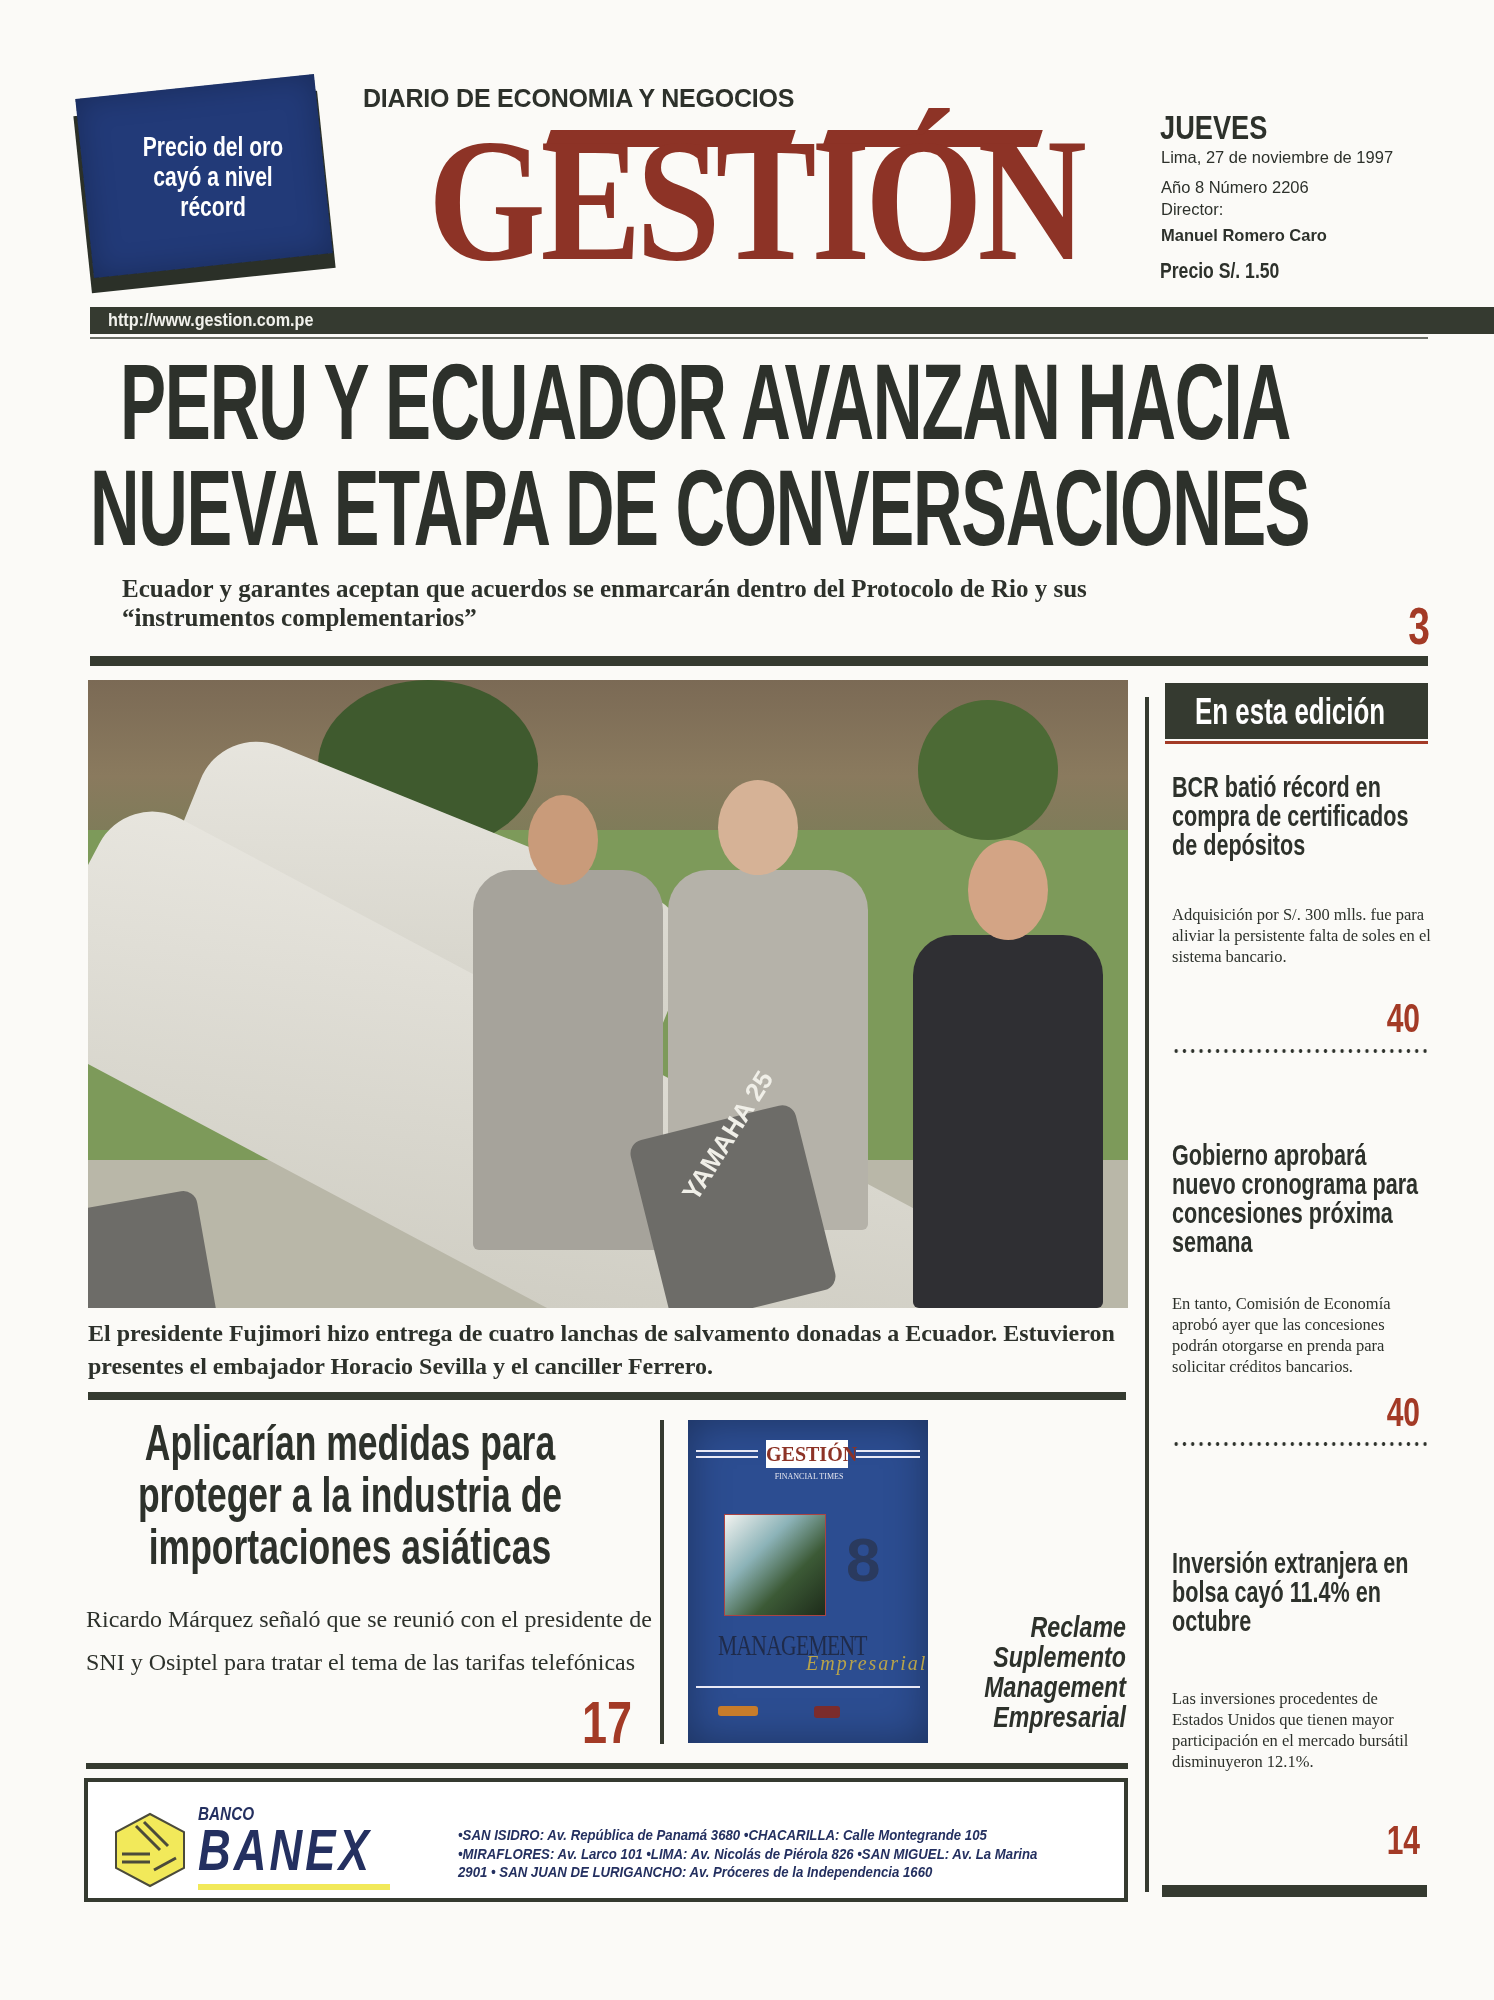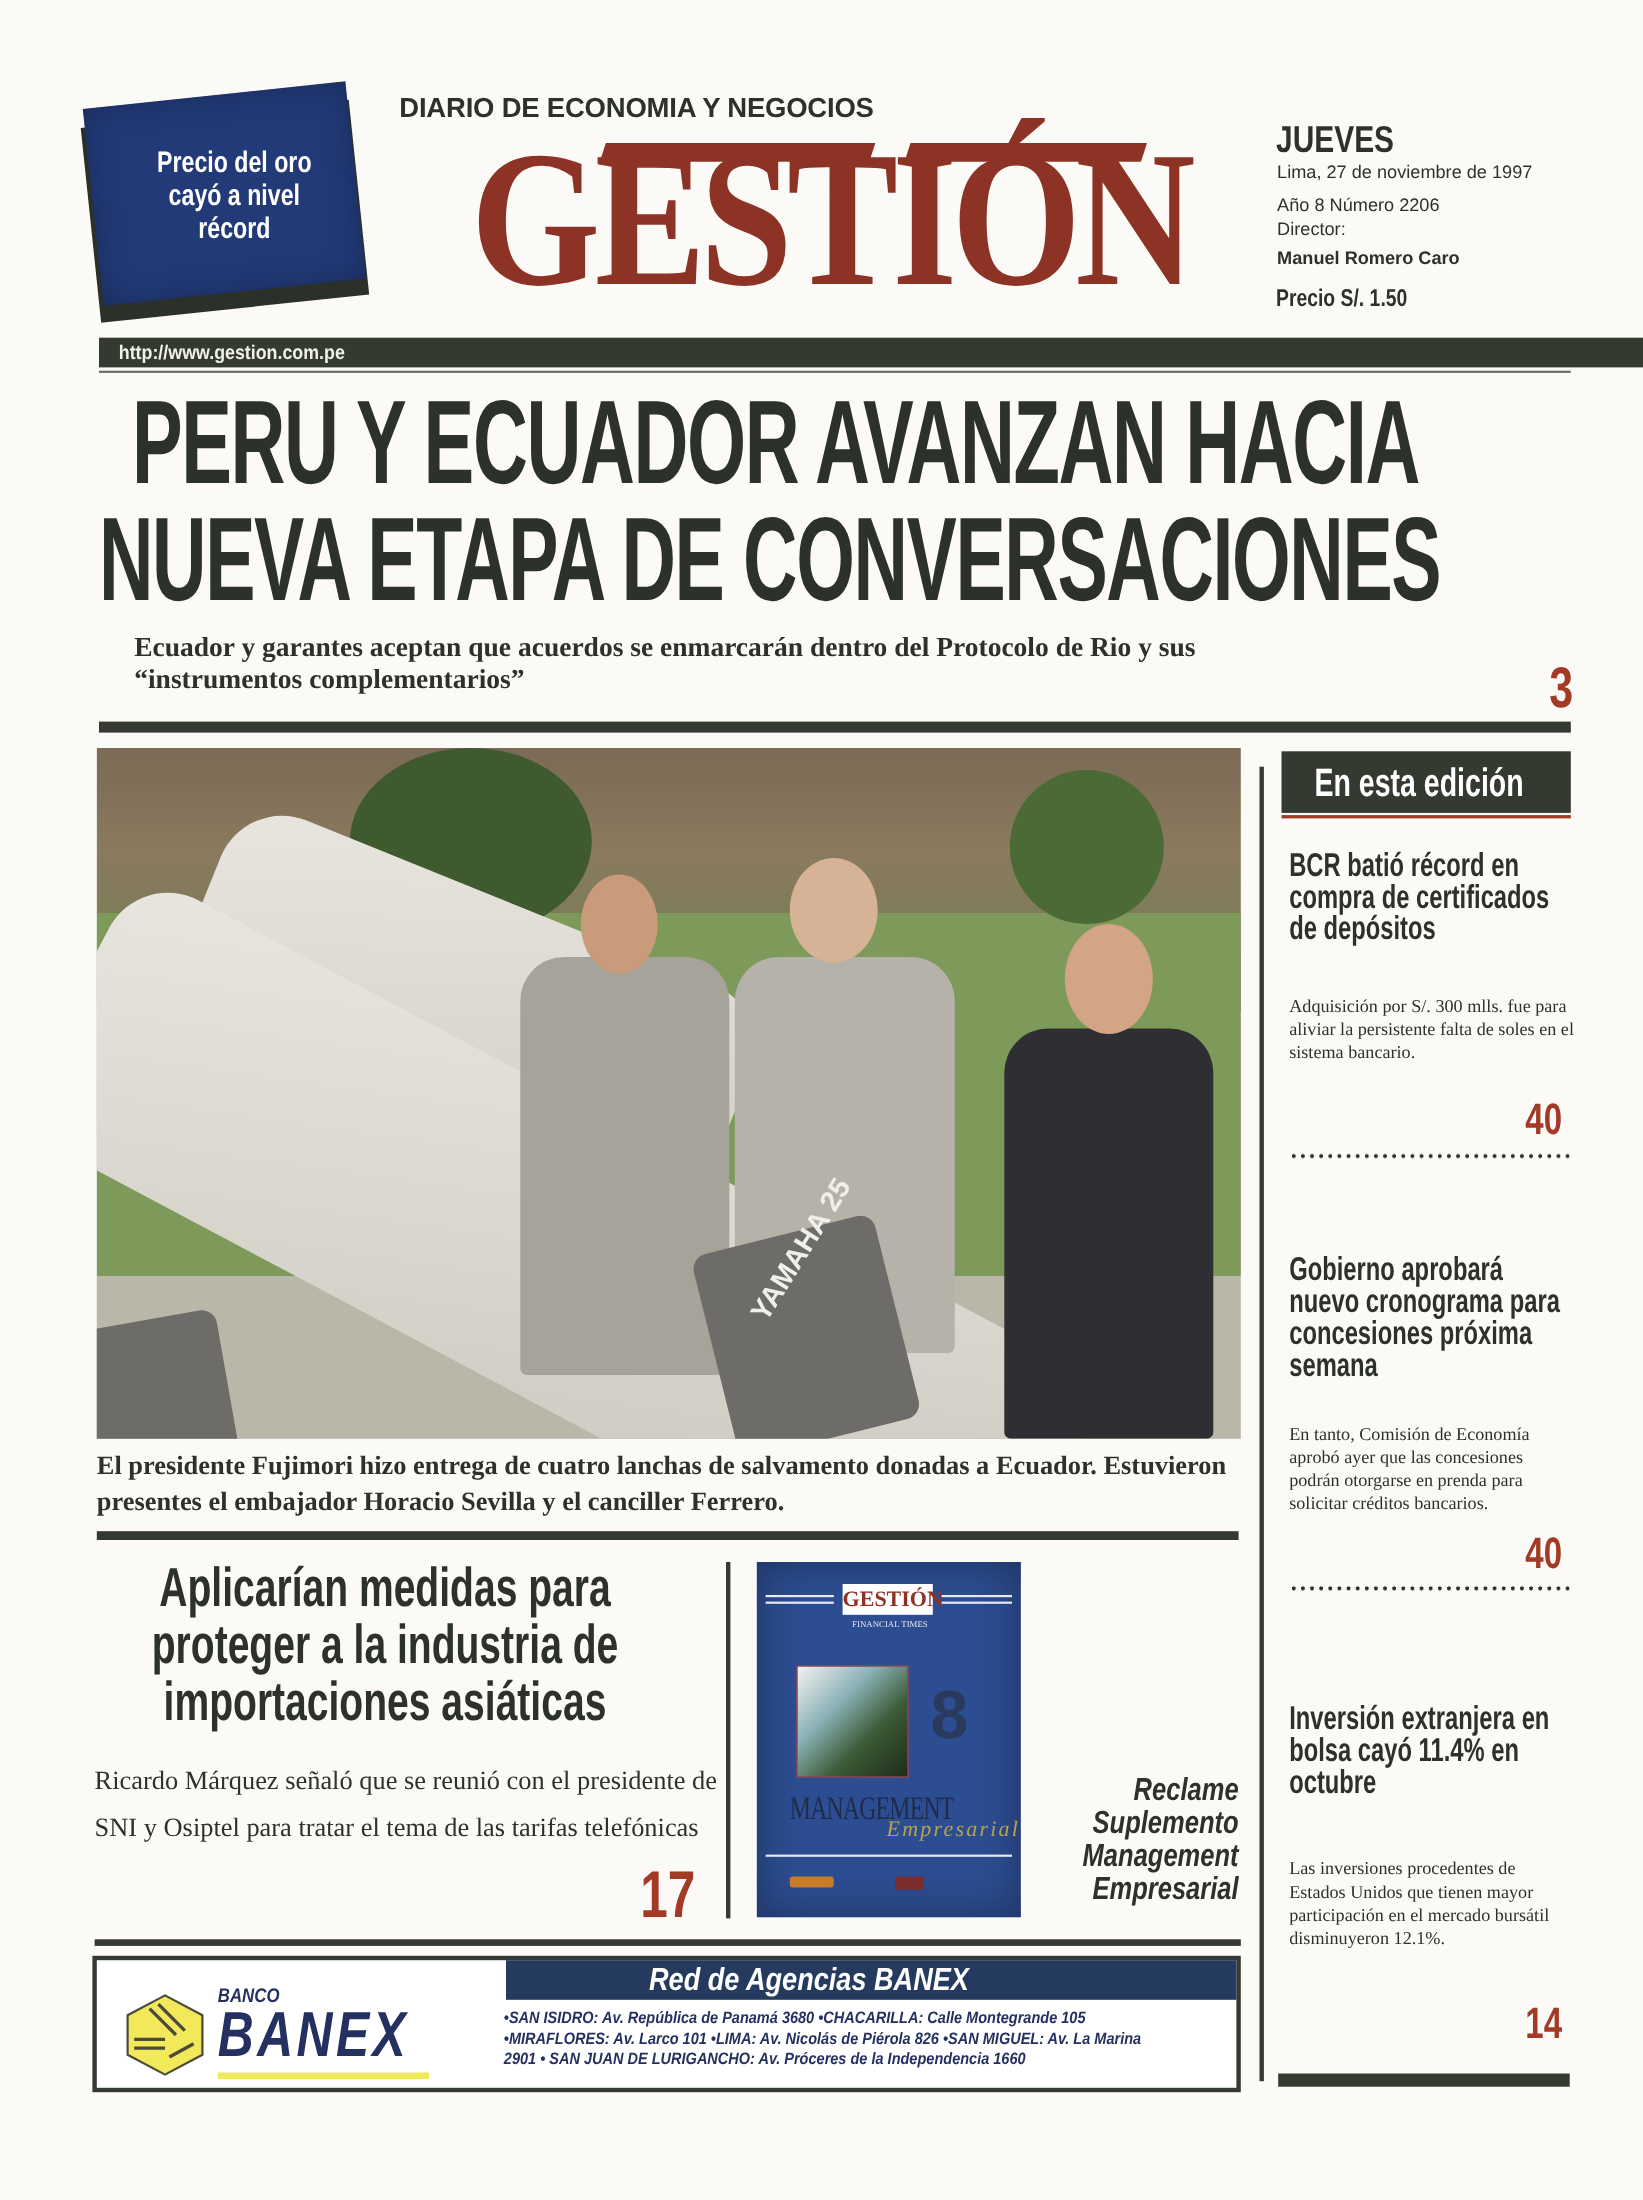--- a/index.html
+++ b/index.html
@@ -185,17 +185,14 @@
 
 <div class="abs" id="rule-ad"></div>
 <div class="abs" id="ad">
   <svg id="ad-logo-shape" viewBox="0 0 80 80">
     <polygon points="40,4 74,22 74,58 40,76 6,58 6,22" fill="#f2e95a" stroke="#4b4b3a" stroke-width="2"></polygon>
     <path d="M26 16 L50 40 M34 12 L58 36 M12 44 L40 44 M12 52 L40 52 M44 60 L66 48" stroke="#4b4b3a" stroke-width="3" fill="none"></path>
   </svg>
   <div id="ad-banco">BANCO</div>
   <div id="ad-banex">BANEX</div>
   <div id="ad-underline"></div>
-  <div id="ad-title-bar">
-    <span>Red de Agencias BANEX</span>
-  </div>
   <div id="ad-addresses">•SAN ISIDRO: Av. República de Panamá 3680 •CHACARILLA: Calle Montegrande 105 •MIRAFLORES: Av. Larco 101 •LIMA: Av. Nicolás de Piérola 826 •SAN MIGUEL: Av. La Marina 2901 • SAN JUAN DE LURIGANCHO: Av. Próceres de la Independencia 1660</div>
 </div>
 
 </body></html>

